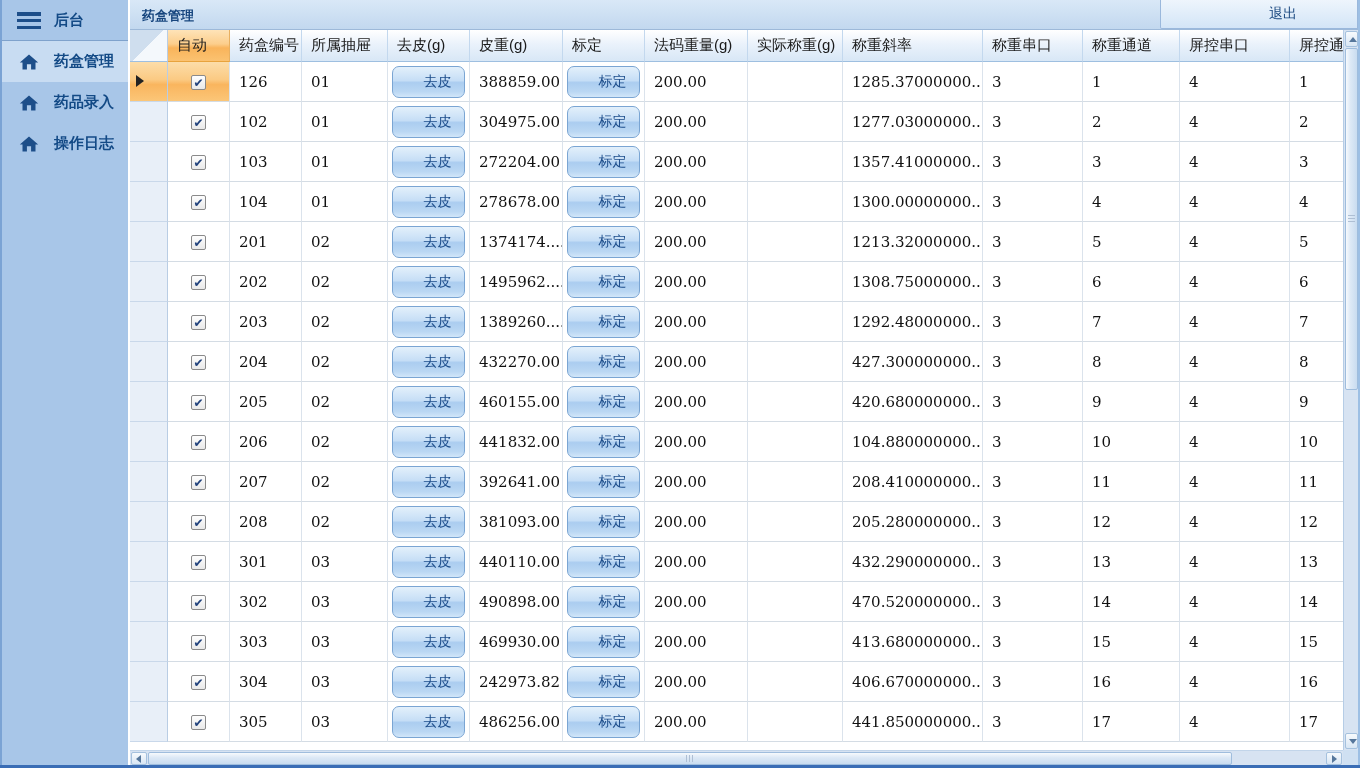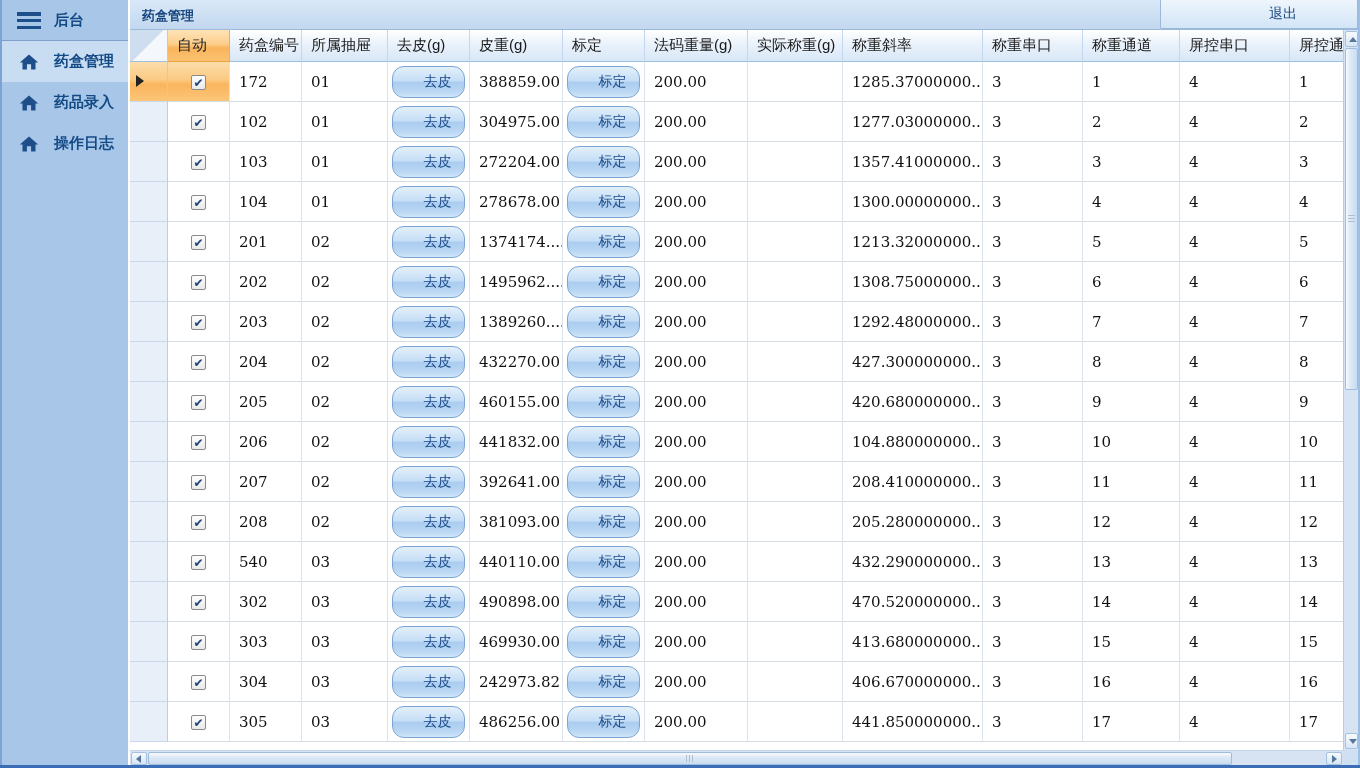--- a/index.html
+++ b/index.html
@@ -48,21 +48,21 @@
     padding:0 0 0 6px;}
   .grid td.rowhdr.sel,.grid td.auto.sel{
     background:linear-gradient(#fcdda9,#fbca83 45%,#f9b55e 58%,#fbc678);}
   .arrow-right{display:inline-block;width:0;height:0;
     border-top:6px solid rgba(0,0,0,0);border-bottom:6px solid rgba(0,0,0,0);border-left:8px solid #222;}
   .grid td.auto{text-align:center;padding:0;}
   .cb{display:inline-flex;width:15px;height:15px;align-items:center;justify-content:center;
     border:1px solid #8a8a8a;border-radius:2px;background:linear-gradient(#fdfdfd,#e9e9e9);
     font-size:12px;line-height:1;color:#21427c;vertical-align:middle;cursor:pointer;}
   .grid td.btncell{padding:3px 4px;}
-  .gbtn{display:block;width:100%;height:32px;border:1px solid #7aa5d3;border-radius:12px;
+  .gbtn{display:block;width:100%;height:32px;border:1px solid #7aa5d3;border-radius:7px;
     background:linear-gradient(#e3f0fb,#c6def6 45%,#abcdf0 52%,#bad7f3 82%,#d2e6f9);
     color:#1b4c8a;font-size:14px;font-family:Liberation Mono, monospace;cursor:pointer;padding-left:24px;}
 
   
   .vscroll{position:absolute;left:1343px;top:30px;width:15px;height:720px;
     background:#d7e3f2;border-left:1px solid #b6cde6;}
   .vs-btn{position:absolute;left:1px;width:13px;height:16px;
     background:linear-gradient(#f7fafd,#d8e6f4);border:1px solid #a5c1de;border-radius:2px;}
   .vs-btn.up{top:1px;} .vs-btn.down{bottom:1px;}
   .tri-up{position:absolute;left:3px;top:5px;width:0;height:0;
@@ -171,21 +171,21 @@
             <th>称重串口</th>
             <th>称重通道</th>
             <th>屏控串口</th>
             <th>屏控通道</th>
           </tr>
       </thead>
       <tbody>
           <tr>
             <td class="rowhdr sel"><span class="arrow-right"></span></td>
             <td class="auto sel"><span class="cb">✔</span></td>
-            <td>172</td>
+            <td>126</td>
             <td>01</td>
             <td class="btncell">
               <button class="gbtn">去皮</button>
             </td>
             <td>388859.00</td>
             <td class="btncell">
               <button class="gbtn">标定</button>
             </td>
             <td>200.00</td>
             <td></td>
@@ -411,21 +411,21 @@
             <td></td>
             <td>205.280000000...</td>
             <td>3</td>
             <td>12</td>
             <td>4</td>
             <td>12</td>
           </tr>
           <tr>
             <td class="rowhdr"></td>
             <td class="auto"><span class="cb">✔</span></td>
-            <td>540</td>
+            <td>301</td>
             <td>03</td>
             <td class="btncell">
               <button class="gbtn">去皮</button>
             </td>
             <td>440110.00</td>
             <td class="btncell">
               <button class="gbtn">标定</button>
             </td>
             <td>200.00</td>
             <td></td>

